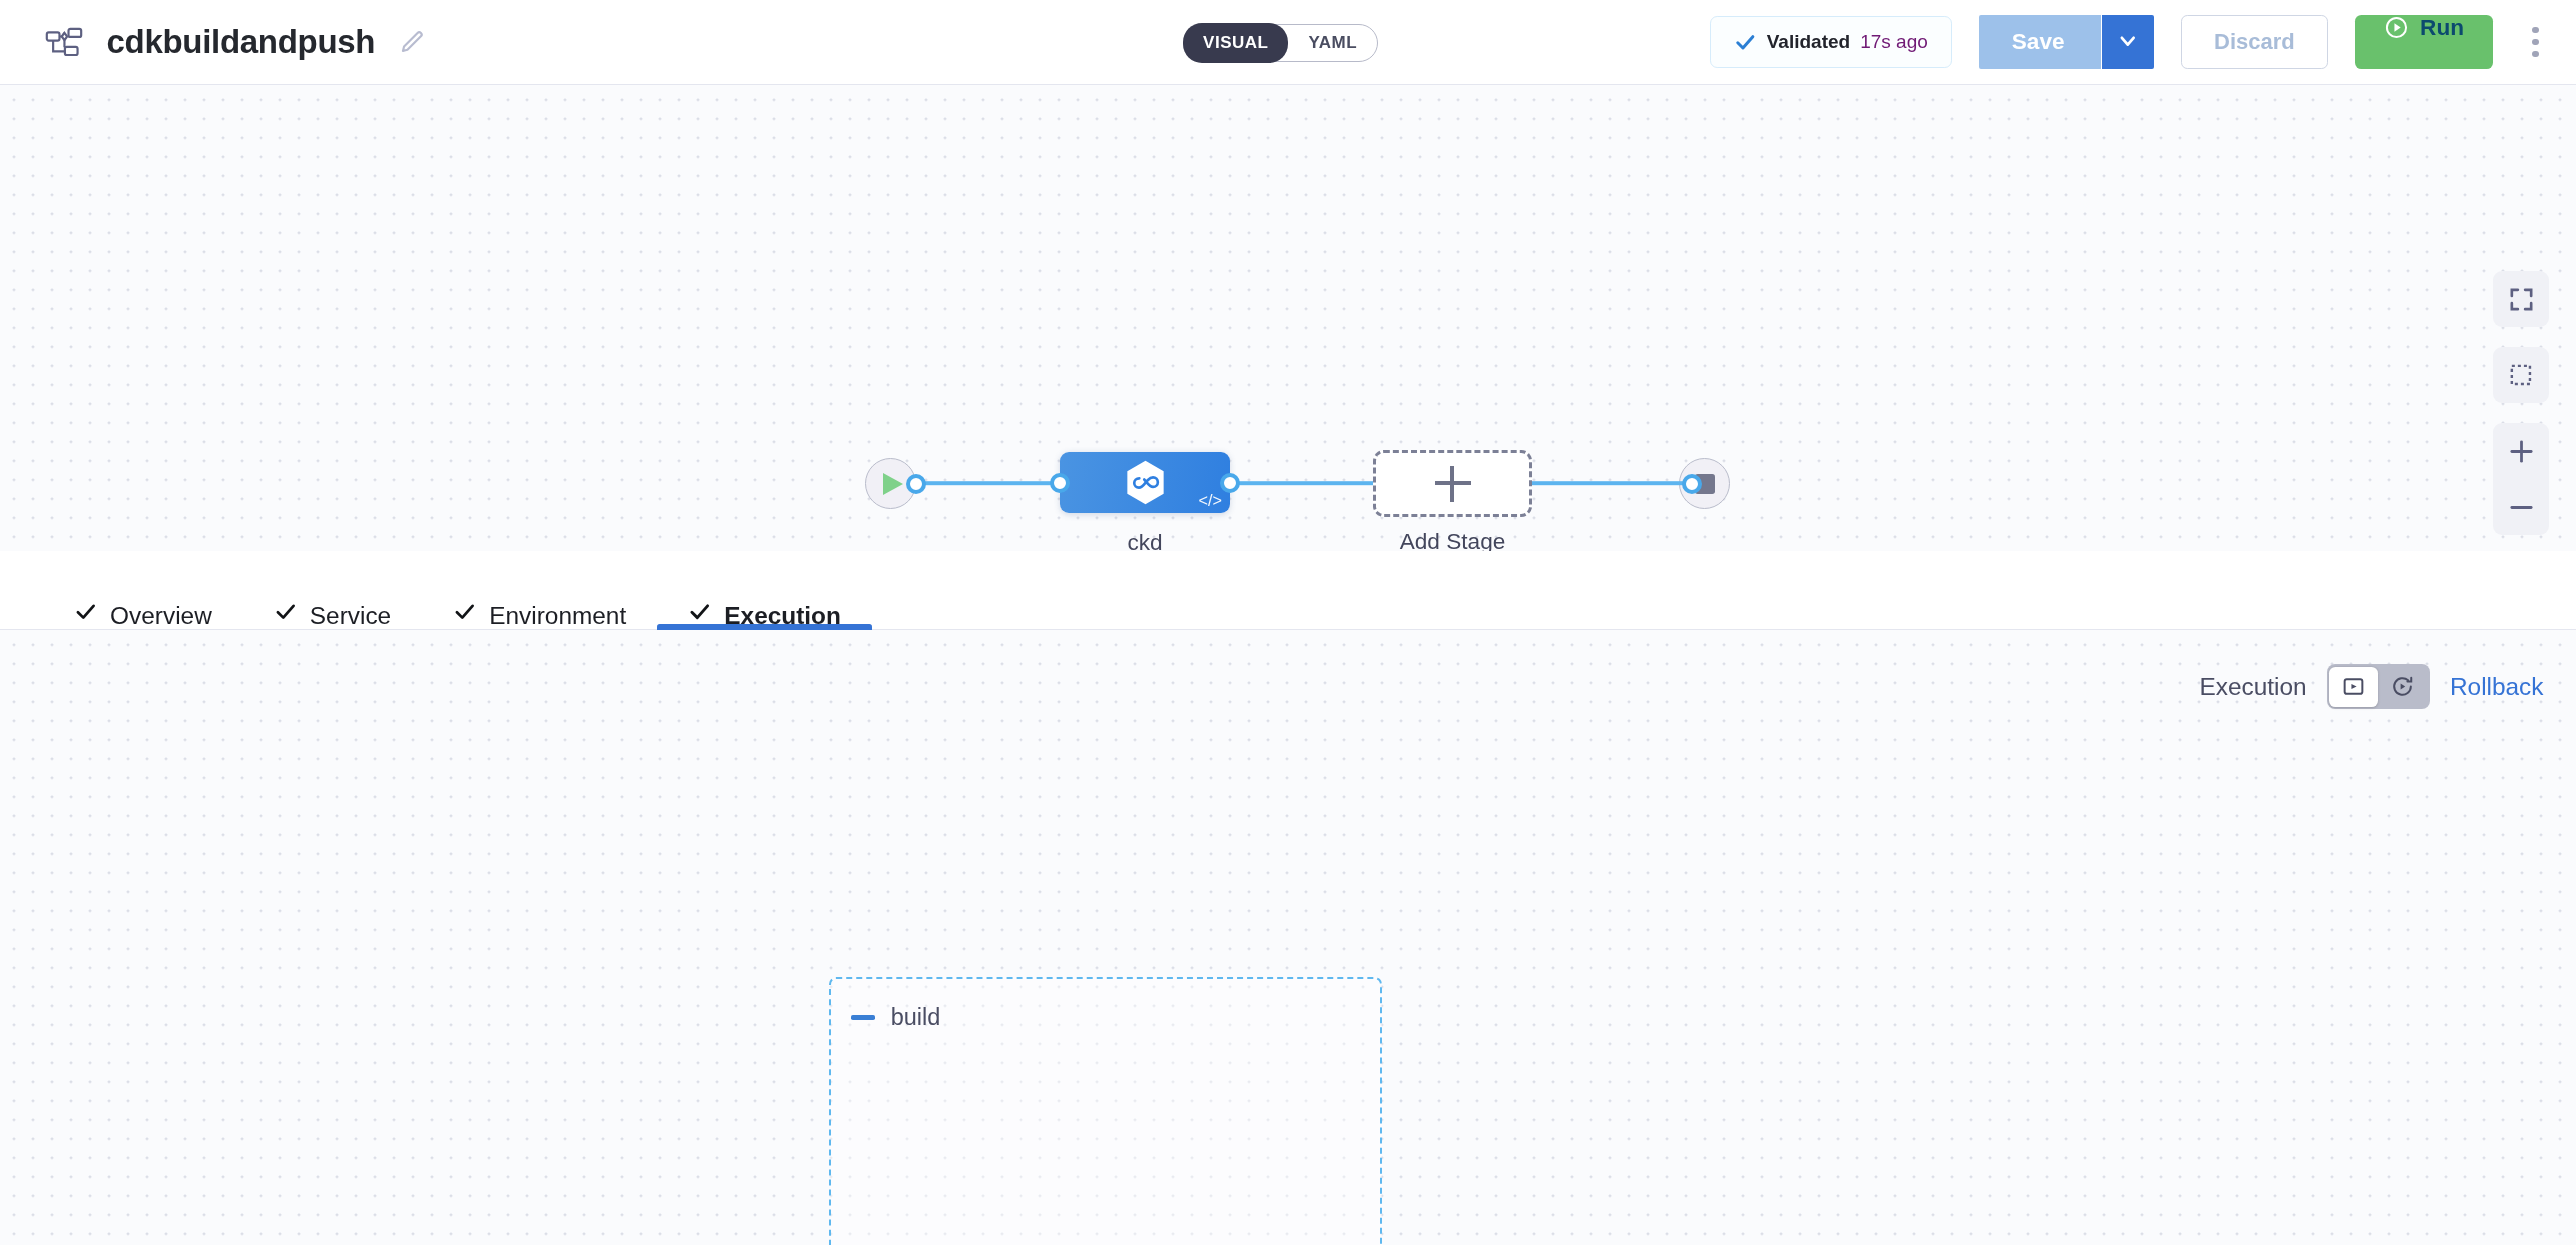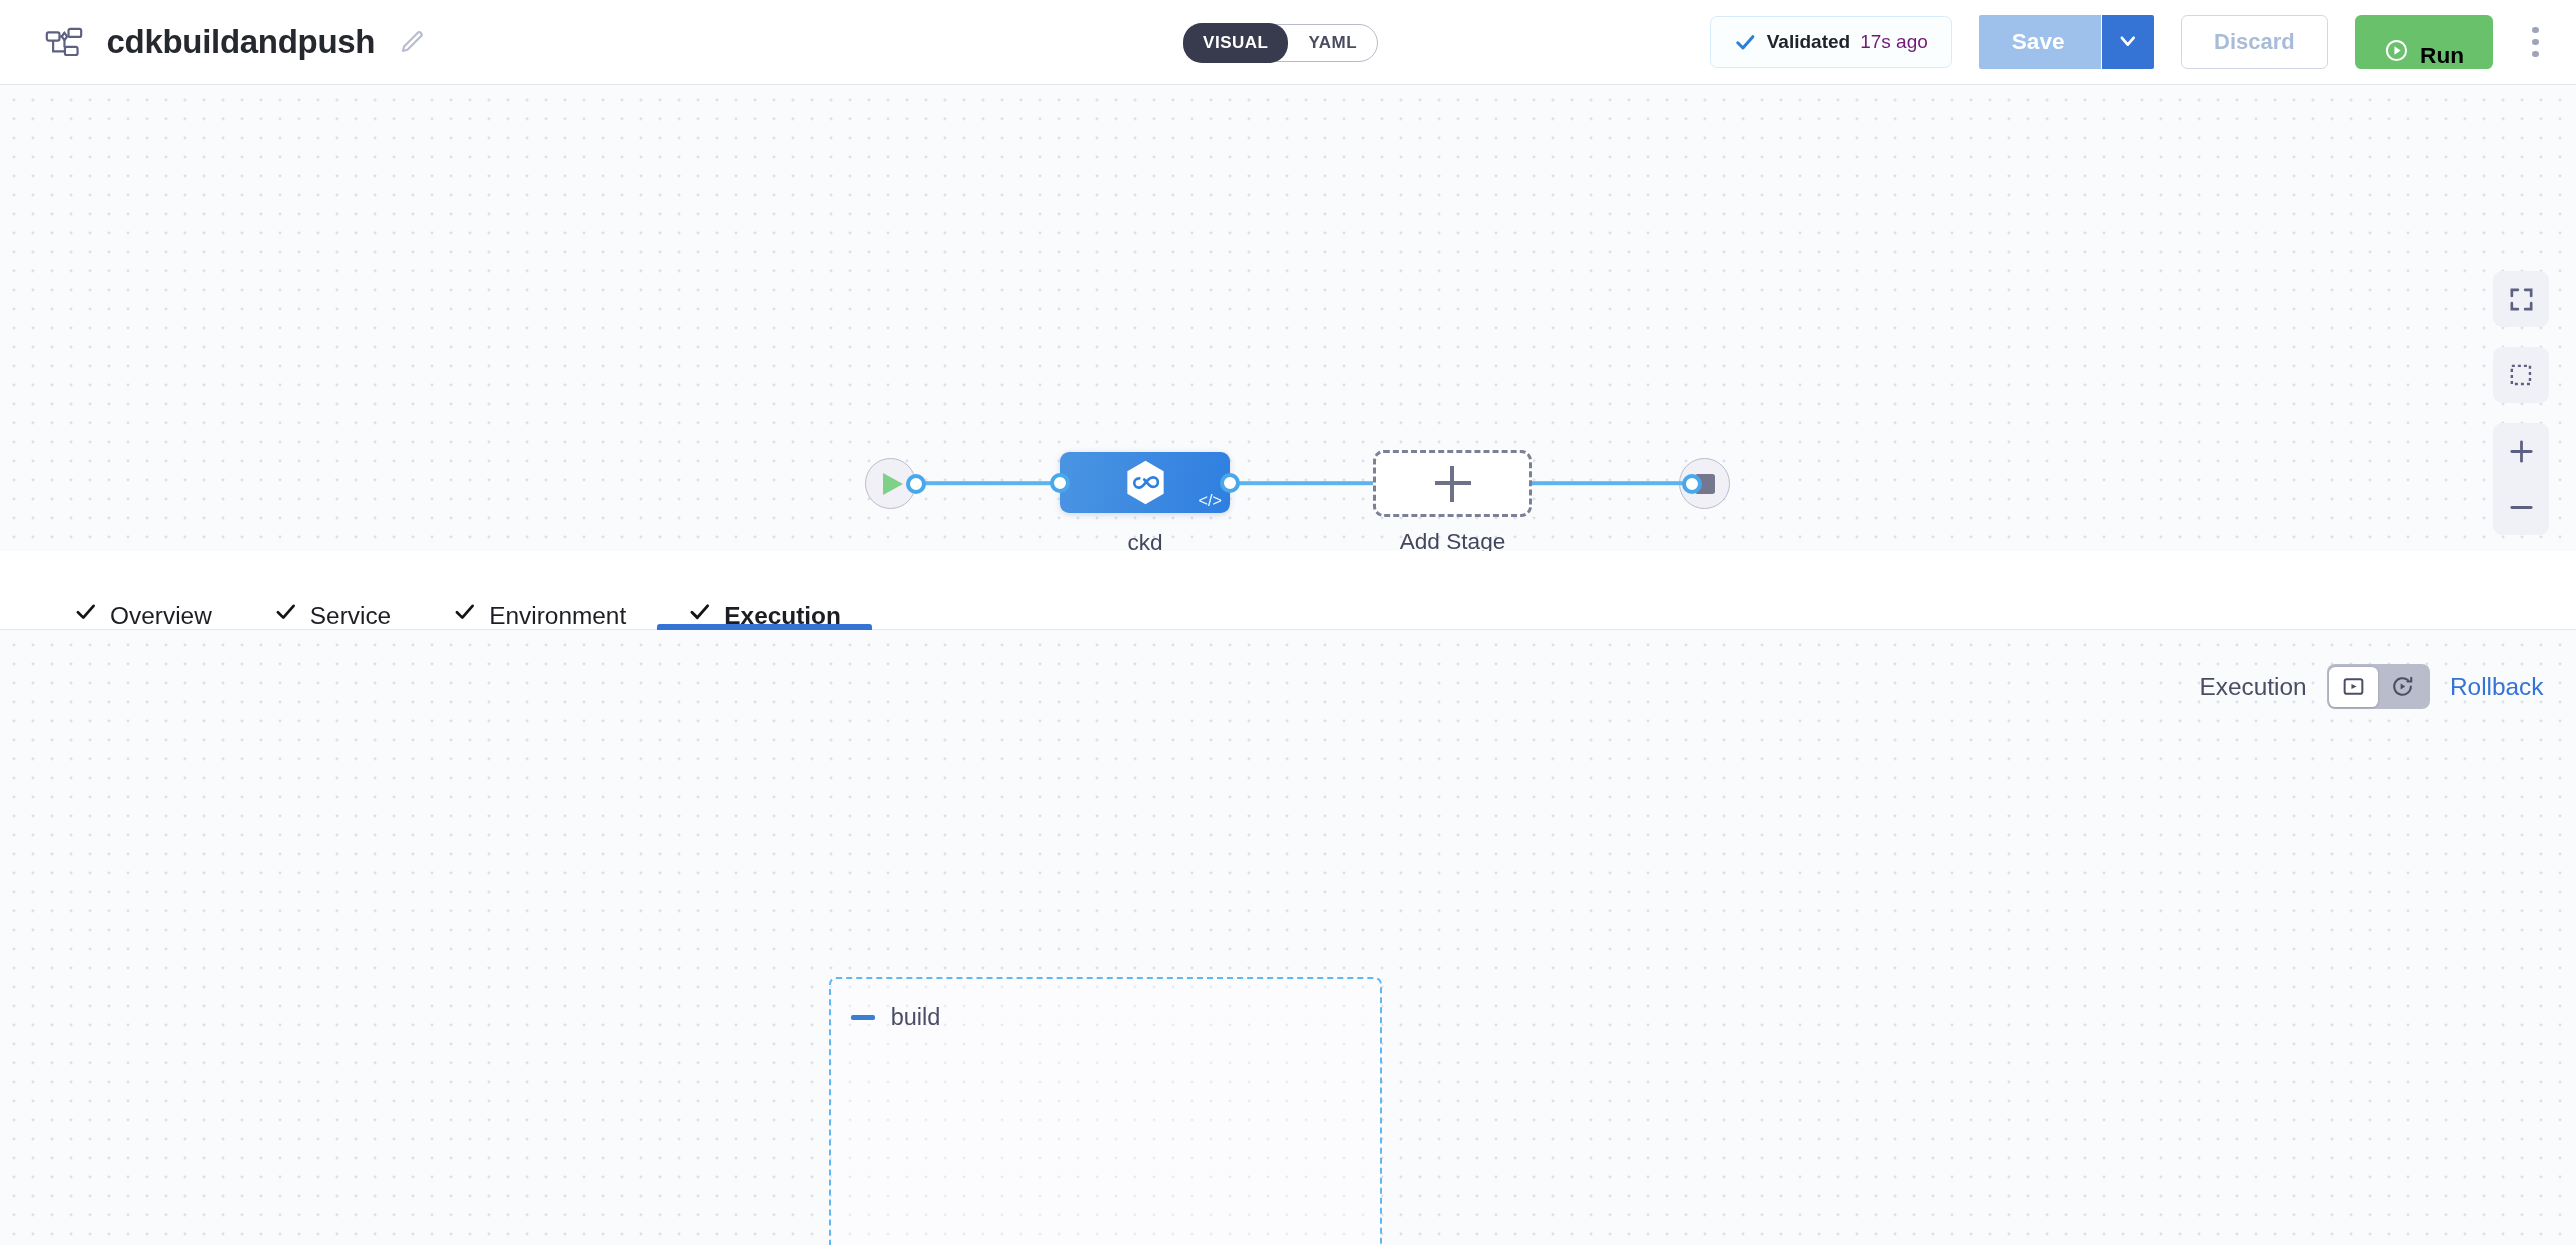--- a/index.html
+++ b/index.html
@@ -79,22 +79,22 @@
 
   .discard-btn {
     height: 54px; padding: 0 32.5px;
     border: 0.9px solid #cfd6e4; border-radius: 6.3px; background: #ffffff;
     color: #a8bcd8; font-size: 22px; font-weight: bold; font-family: inherit;
     cursor: pointer; display: flex; align-items: center;
   }
   .run-btn {
     height: 54px; padding: 0 29px;
     border: none; border-radius: 6.3px; background: #69c16c;
-    color: #000000; font-size: 22.6px; font-weight: bold; font-family: inherit;
-    cursor: pointer; display: flex; align-items: flex-end; gap: 10.8px;
+    color: #0c4a6e; font-size: 22.6px; font-weight: bold; font-family: inherit;
+    cursor: pointer; display: flex; align-items: flex-start; gap: 10.8px;
   }
   .run-btn svg { width: 25px; height: 25px; }
   .kebab {
     width: 31px; height: 54px; display: flex; flex-direction: column;
     align-items: center; justify-content: center; gap: 5.4px; cursor: pointer;
   }
   .kebab i { width: 6.3px; height: 6.3px; border-radius: 50%; background: #a0a4b8; display:block; }
 
   
   .canvas {

